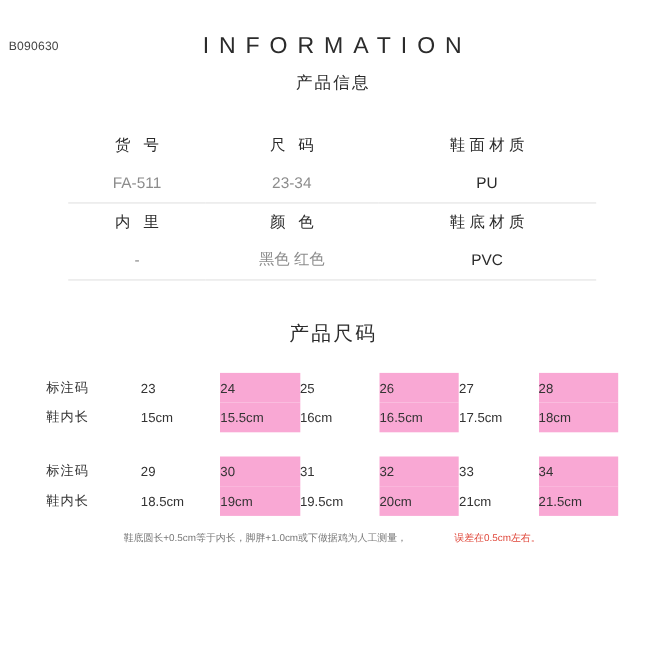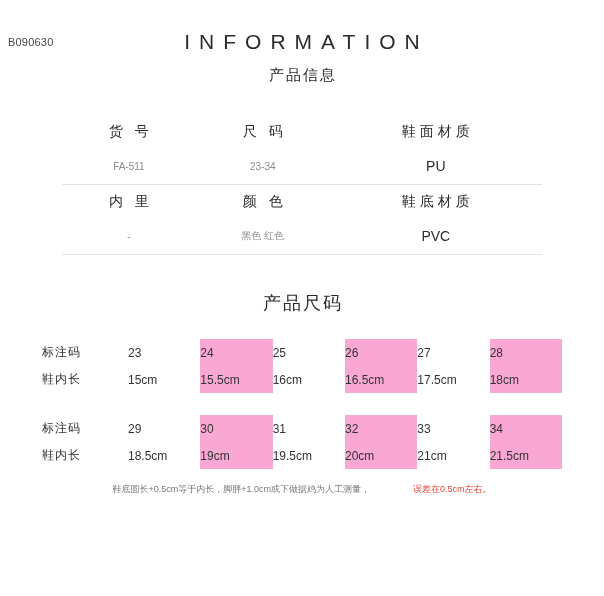--- a/index.html
+++ b/index.html
@@ -57,21 +57,21 @@
     vertical-align: middle;
   }
   .hrow-label td {
     font-size: 14px;
     letter-spacing: 4px;
     color: #2b2b2b;
     height: 34px;
     text-indent: 4px;
   }
   .hrow-value td {
-    font-size: 10px;
+    font-size: 14px;
     color: #8c8c8c;
     height: 34px;
   }
   .hrow-value td.dark {
     color: #2b2b2b;
     font-size: 14px;
   }
   .sep-row td {
     border-bottom: 1px solid #e2e2e2;
     height: 1px;

